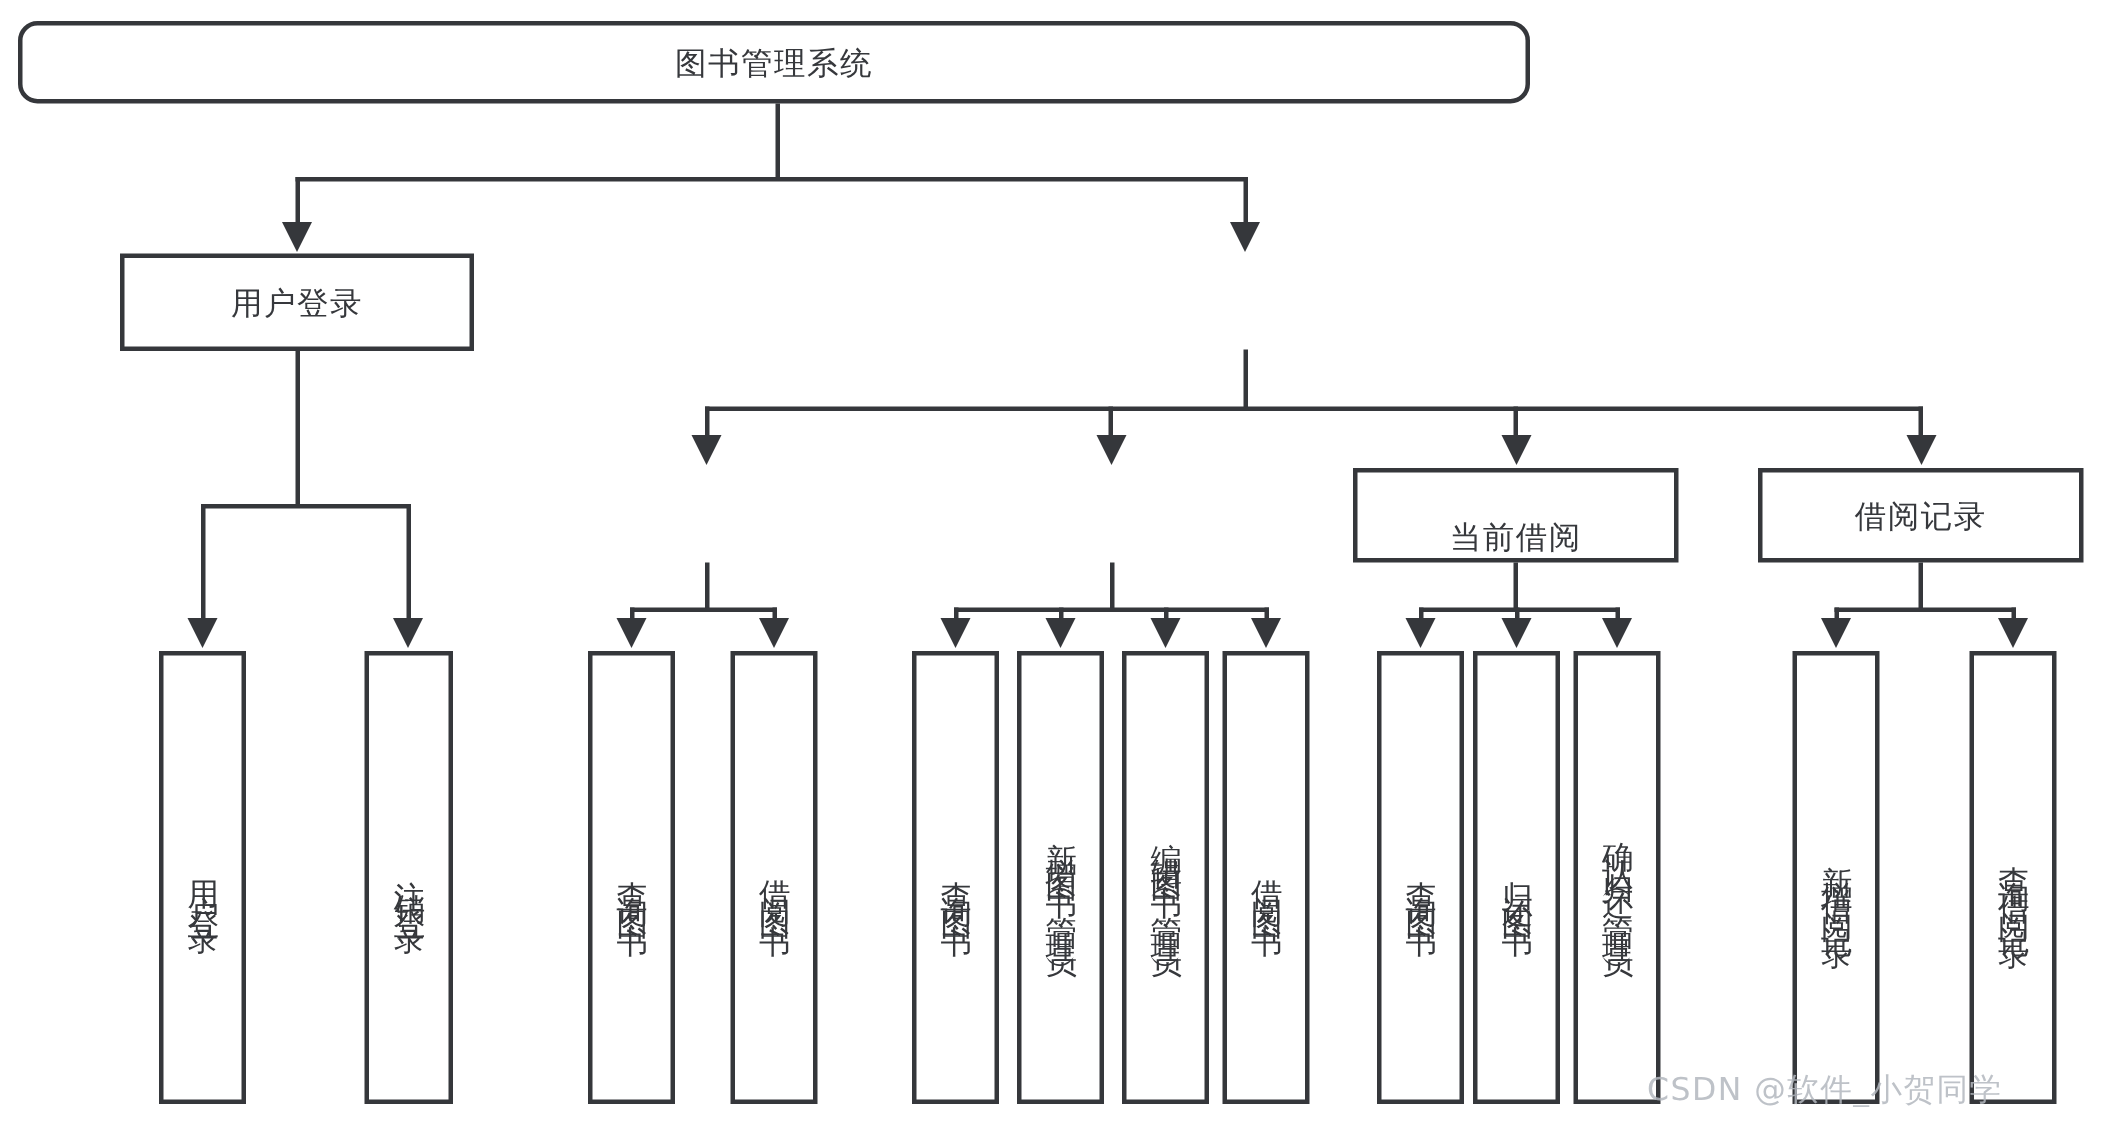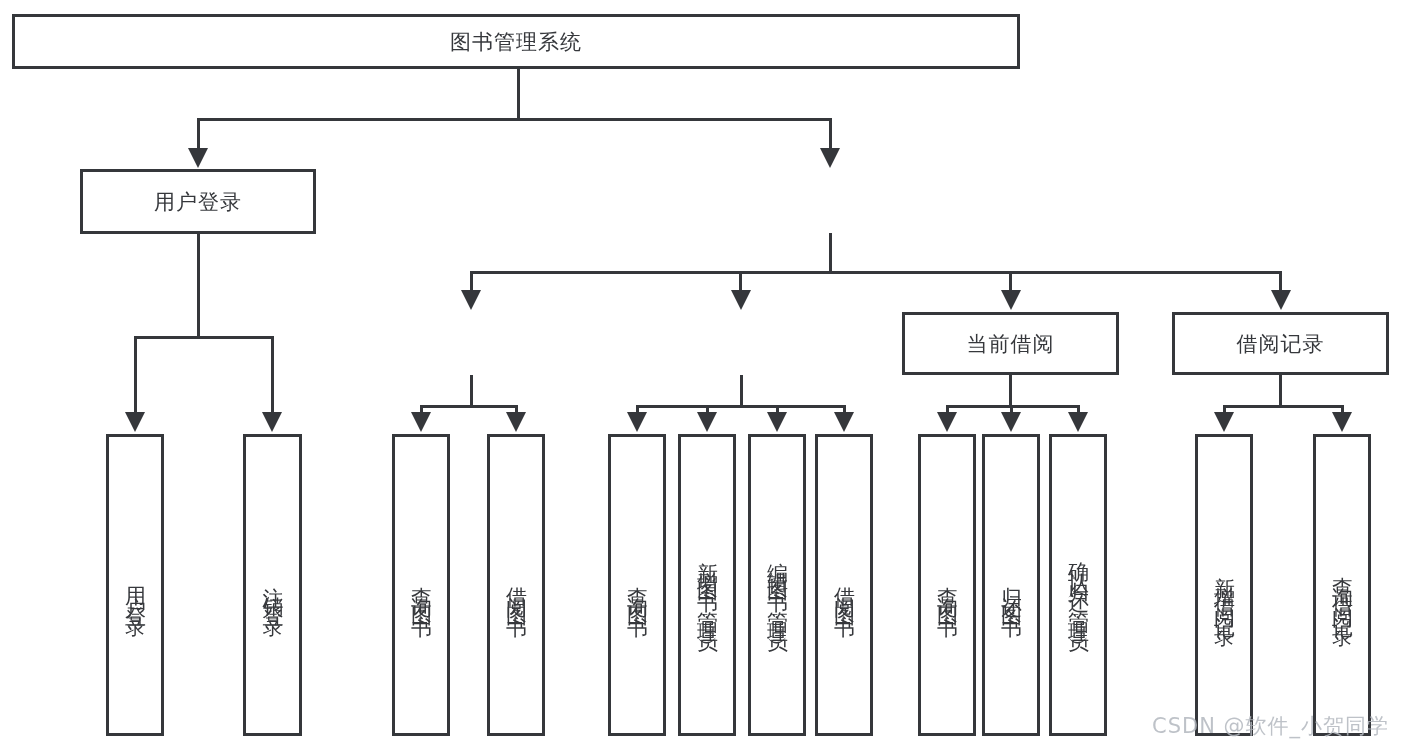--- a/index.html
+++ b/index.html
@@ -50,21 +50,21 @@
     letter-spacing:1px;
     white-space:nowrap;
     z-index:5;
   }
 </style>
 </head>
 <body>
 
 <div class="stage">
 
-  <div class="box" style="left:12px;top:14px;width:1008px;height:55px;">
+  <div class="box" style="left:12px;top:14px;width:1008px;height:55px;border-radius:13px;">
     <span>图书管理系统</span>
   </div>
 
   <div class="vline" style="left:516.5px;top:69px;height:49px;"></div>
   <div class="hline" style="left:196.5px;top:118px;width:635px;"></div>
   <div class="vline" style="left:196.5px;top:118px;height:32px;"></div>
   <div class="arrow" style="left:188px;top:148px;"></div>
   <div class="vline" style="left:828.5px;top:118px;height:32px;"></div>
   <div class="arrow" style="left:820px;top:148px;"></div>
 
@@ -83,21 +83,21 @@
   <div class="hline" style="left:469.5px;top:271px;width:812px;"></div>
   <div class="vline" style="left:469.5px;top:271px;height:21px;"></div>
   <div class="arrow" style="left:461px;top:290px;"></div>
   <div class="vline" style="left:739px;top:271px;height:21px;"></div>
   <div class="arrow" style="left:730.5px;top:290px;"></div>
   <div class="vline" style="left:1009px;top:271px;height:21px;"></div>
   <div class="arrow" style="left:1000.5px;top:290px;"></div>
   <div class="vline" style="left:1279px;top:271px;height:21px;"></div>
   <div class="arrow" style="left:1270.5px;top:290px;"></div>
 
-  <div class="box" style="left:902px;top:312px;width:217px;height:63px;">
+  <div class="box" style="left:902px;top:312px;width:217px;height:63px;align-items:flex-end;">
     <span>当前借阅</span>
   </div>
   <div class="box" style="left:1172px;top:312px;width:217px;height:63px;">
     <span>借阅记录</span>
   </div>
 
   <div class="vline" style="left:469.5px;top:375px;height:33px;"></div>
   <div class="hline" style="left:419.5px;top:405px;width:98px;"></div>
   <div class="vline" style="left:419.5px;top:405px;height:9px;"></div>
   <div class="arrow" style="left:411px;top:412px;"></div>
@@ -168,15 +168,15 @@
     <span>确认归还（管理员）</span>
   </div>
 
   <div class="box leaf" style="left:1195px;top:434px;width:58px;height:302px;">
     <span>新增借阅记录</span>
   </div>
   <div class="box leaf" style="left:1313px;top:434px;width:58px;height:302px;">
     <span>查询借阅记录</span>
   </div>
 
-  <div class="watermark" style="left:1152px;top:712px;">CSDN @软件_小贺同学</div>
+  <div class="watermark" style="left:1098px;top:712px;">CSDN @软件_小贺同学</div>
 
 </div>
 
 </body></html>

